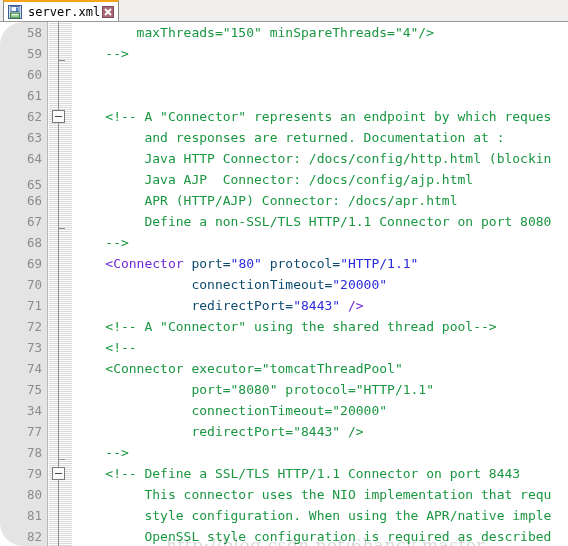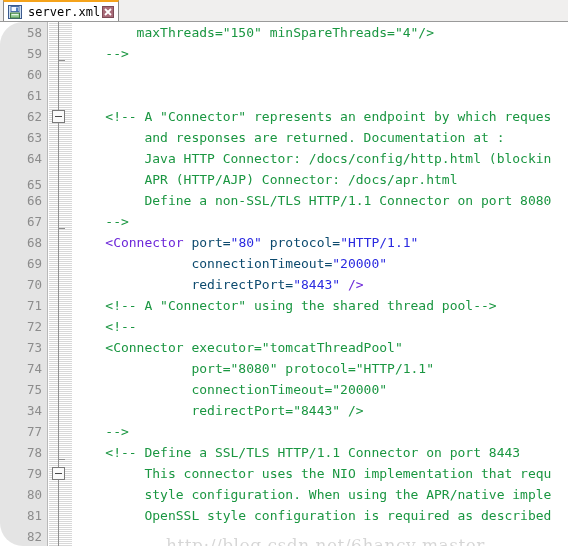--- a/index.html
+++ b/index.html
@@ -202,20 +202,21 @@
     <div class="foldcol-rightedge"></div>
 
     <div class="code" id="code">
         <div class="codeline"><span class="c-cmt">        maxThreads="150" minSpareThreads="4"/&gt;</span></div>
         <div class="codeline"><span class="c-cmt">    --&gt;</span></div>
         <div class="codeline">&nbsp;</div>
         <div class="codeline">&nbsp;</div>
         <div class="codeline"><span class="c-cmt">    &lt;!-- A "Connector" represents an endpoint by which reques</span></div>
         <div class="codeline"><span class="c-cmt">         and responses are returned. Documentation at :</span></div>
         <div class="codeline"><span class="c-cmt">         Java HTTP Connector: /docs/config/http.html (blockin</span></div>
+        <div class="codeline"><span class="c-cmt">         Java AJP  Connector: /docs/config/ajp.html</span></div>
         <div class="codeline"><span class="c-cmt">         APR (HTTP/AJP) Connector: /docs/apr.html</span></div>
         <div class="codeline"><span class="c-cmt">         Define a non-SSL/TLS HTTP/1.1 Connector on port 8080</span></div>
         <div class="codeline"><span class="c-cmt">    --&gt;</span></div>
         <div class="codeline"><span class="c-plain">    </span><span class="c-tag">&lt;Connector</span><span class="c-plain"> </span><span class="c-attr">port</span><span class="c-attr">=</span><span class="c-val">"80"</span><span class="c-plain"> </span><span class="c-attr">protocol</span><span class="c-attr">=</span><span class="c-val">"HTTP/1.1"</span></div>
         <div class="codeline"><span class="c-plain">               </span><span class="c-attr">connectionTimeout</span><span class="c-attr">=</span><span class="c-val">"20000"</span></div>
         <div class="codeline"><span class="c-plain">               </span><span class="c-attr">redirectPort</span><span class="c-attr">=</span><span class="c-val">"8443"</span><span class="c-plain"> </span><span class="c-tag">/&gt;</span></div>
         <div class="codeline"><span class="c-cmt">    &lt;!-- A "Connector" using the shared thread pool--&gt;</span></div>
         <div class="codeline"><span class="c-cmt">    &lt;!--</span></div>
         <div class="codeline"><span class="c-cmt">    &lt;Connector executor="tomcatThreadPool"</span></div>
         <div class="codeline"><span class="c-cmt">               port="8080" protocol="HTTP/1.1"</span></div>

